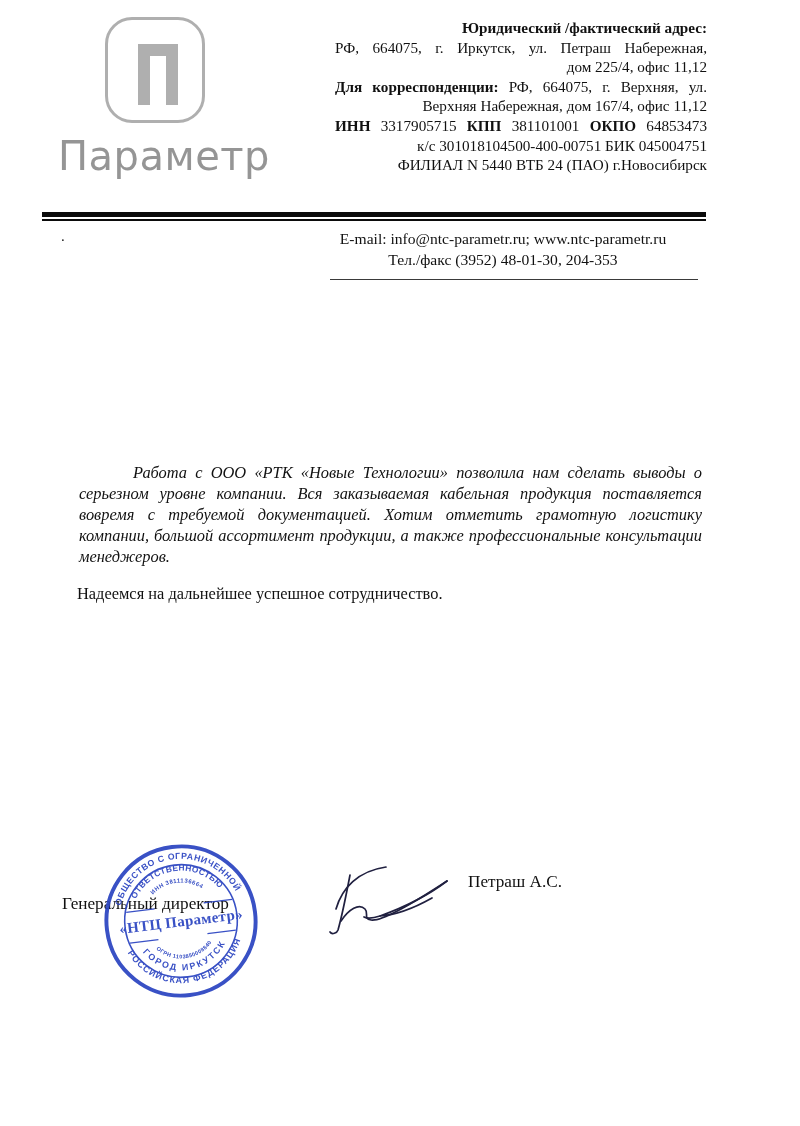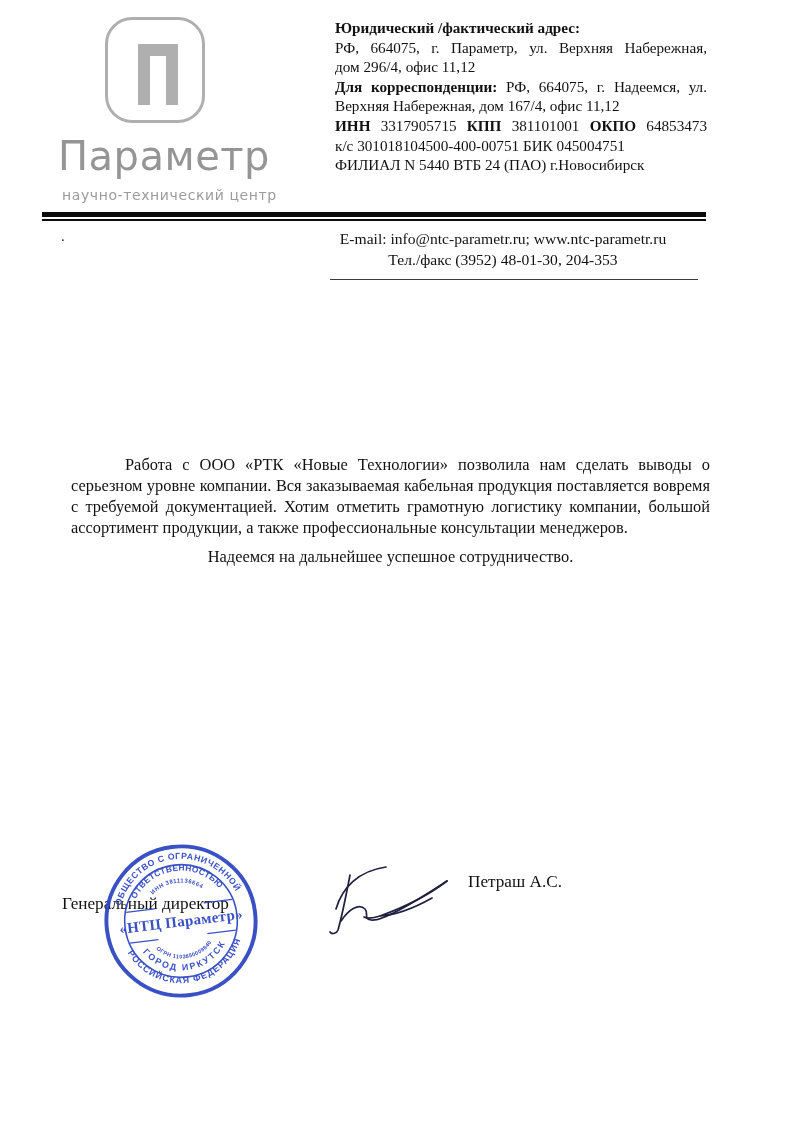--- a/index.html
+++ b/index.html
@@ -28,42 +28,42 @@
   
   .head-rule{
     position:absolute;left:42px;top:212px;width:664px;height:2px;
     border-top:5px solid #0b0b0b;border-bottom:2px solid #0b0b0b;
   }
   
   .req{
     position:absolute;left:335px;top:18px;width:372px;
     font-size:15.2px;line-height:19.6px;
   }
-  .req .line{white-space:normal;}
+  .req .line{white-space:normal;text-align:right;}
   .req .just{text-align:justify;text-align-last:justify;}
   .req b{font-weight:bold;}
   
   .contact{
     position:absolute;left:300px;top:229px;width:406px;text-align:center;
     font-size:15.6px;line-height:20.5px;
   }
   .contact-rule{position:absolute;left:330px;top:279px;width:368px;height:1px;background:#3a3a3a;}
   .stray-dot{position:absolute;left:61px;top:228px;font-size:15px;color:#222;}
   
   .recipient{
     position:absolute;left:400px;top:331px;width:311px;text-align:right;
     font-size:16.3px;line-height:21.4px;
   }
   
   .body-text{
     position:absolute;left:63px;top:446px;width:655px;
     font-size:16.4px;line-height:21px;
   }
-  .body-text .par{margin:8px;text-align:justify;text-indent:54px;}
-  .body-text .closing{margin:8px;text-align:center;}
+  .body-text .par{margin:16px;text-align:justify;text-indent:54px;font-style:italic;}
+  .body-text .closing{margin:14px;text-align:left;}
   
   .sig-title{position:absolute;left:62px;top:894px;font-size:17.2px;z-index:1;}
   .sig-name{position:absolute;left:468px;top:872px;font-size:17.2px;}
   .sig-svg{position:absolute;left:320px;top:852px;width:135px;height:95px;}
   .sig-svg path{fill:none;stroke:#202040;stroke-width:1.7;stroke-linecap:round;stroke-linejoin:round;}
   
   .stamp{
     position:absolute;left:102px;top:842px;width:158px;height:158px;
     transform:rotate(-7deg);opacity:.93;z-index:2;
   }
@@ -80,29 +80,28 @@
 </head>
 <body>
 
 <div class="page">
 
   <div class="logo-icon">
     <div class="logo-p"></div>
 
   </div>
   <div class="logo-word">Параметр</div>
-  <div class="logo-tagline">научно-технический центр</div>
 
   <div class="head-rule"></div>
 
   <div class="req">
     <div class="line"><b>Юридический /фактический адрес:</b></div>
-    <div class="line just">РФ, 664075, г. Параметр, ул. Верхняя Набережная,</div>
-    <div class="line">дом 296/4, офис 11,12</div>
-    <div class="line just"><b>Для корреспонденции:</b> <span>РФ, 664075, г. Надеемся, ул.</span></div>
+    <div class="line just">РФ, 664075, г. Иркутск, ул. Петраш Набережная,</div>
+    <div class="line">дом 225/4, офис 11,12</div>
+    <div class="line just"><b>Для корреспонденции:</b> <span>РФ, 664075, г. Верхняя, ул.</span></div>
     <div class="line">Верхняя Набережная, дом 167/4, офис 11,12</div>
     <div class="line just"><b>ИНН</b> <span>3317905715</span> <b>КПП</b> <span>381101001</span> <b>ОКПО</b> <span>64853473</span></div>
     <div class="line">к/с 301018104500-400-00751 БИК 045004751</div>
     <div class="line">ФИЛИАЛ N 5440 ВТБ 24 (ПАО) г.Новосибирск</div>
   </div>
 
   <span class="stray-dot">.</span>
   <div class="contact">
     <div>E-mail: info@ntc-parametr.ru; www.ntc-parametr.ru</div>
     <div>Тел./факс (3952) 48-01-30, 204-353</div>

